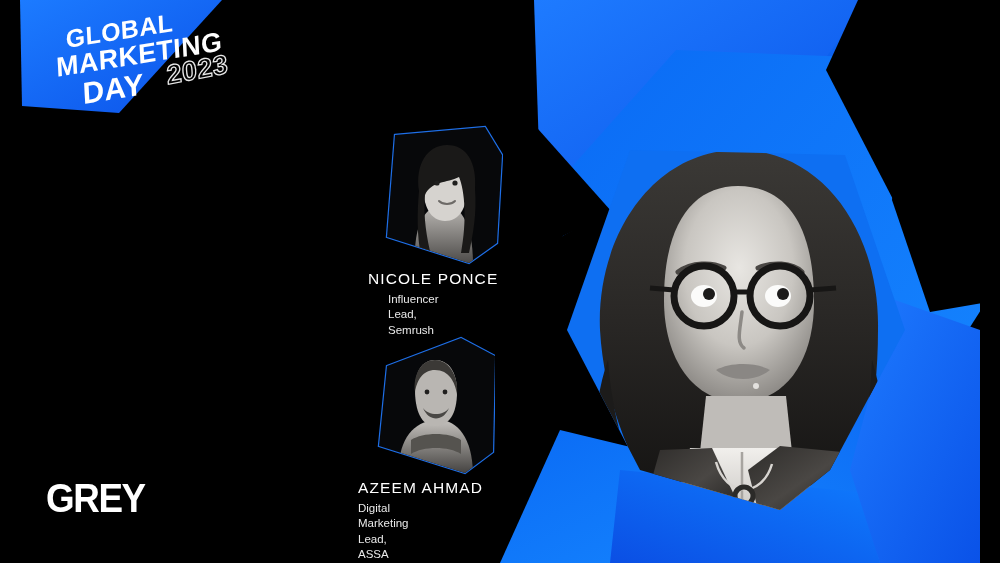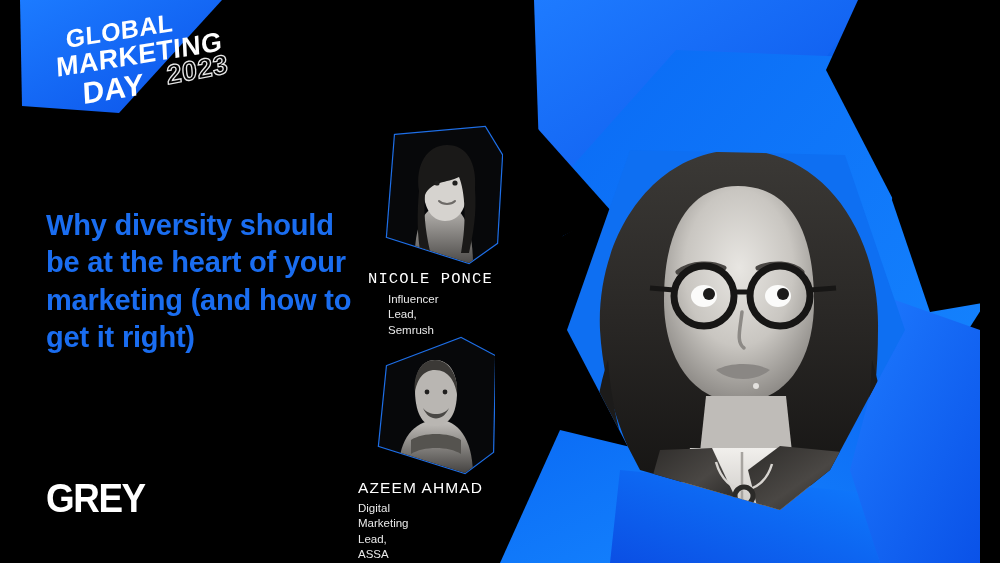--- a/index.html
+++ b/index.html
@@ -55,21 +55,21 @@
   .guest-name {
     position:absolute; font-size:15.5px; font-weight:400; color:#ffffff;
     letter-spacing:1.1px; white-space:nowrap;
   }
   .guest-role {
     position:absolute; font-size:11.5px; font-weight:400; color:#e9e9e9;
     line-height:1.34; white-space:pre-line;
   }
 
   #guest-0 { left:373px; top:125px; }
-  #guest-0 .guest-name { left:-5px; top:145px;font-family:Liberation Mono, monospace; }
+  #guest-0 .guest-name { left:-5px; top:145px; }
   #guest-0 .guest-role { left:-5px; top:167px;margin-left:20px; }
   #guest-1 { left:365px; top:336px; }
   #guest-1 .guest-name { left:-7px; top:143px; }
   #guest-1 .guest-role { left:-7px; top:165px; }
 </style>
 </head>
 <body>
 
 <div class="stage">
 
@@ -200,21 +200,20 @@
     </g>
   </svg>
 
   <div class="gmd-logo">
     <div class="gmd-line gmd-global">GLOBAL</div>
     <div class="gmd-line gmd-marketing">MARKETING</div>
     <div class="gmd-line gmd-day">DAY</div>
     <div class="gmd-line gmd-year">2023</div>
   </div>
 
-  <div class="talk-title">Why diversity should be at the heart of your marketing (and how to get it right)</div>
   <div class="grey-logo">GREY</div>
 
   <div class="guest" id="guest-0">
     <svg class="guest-photo" viewBox="0 0 130 140">
       <polygon points="22,10 112,2 129,30 124,118 96,138 14,112" fill="#050608" stroke="#1E6FE8" stroke-width="2.4"></polygon>
       <g clip-path="url(#clipG0)">
         <rect x="0" y="0" width="130" height="140" fill="#07080a"></rect>
         <path d="M42,140 C40,100 52,82 68,80 C86,78 100,96 100,140 Z" fill="url(#gsmall1)"></path>
         <path d="M50,60 C50,38 58,26 72,26 C86,26 94,40 94,62 C94,84 86,96 72,96
                  C58,96 50,82 50,60 Z" fill="#d6d3cf"></path>

